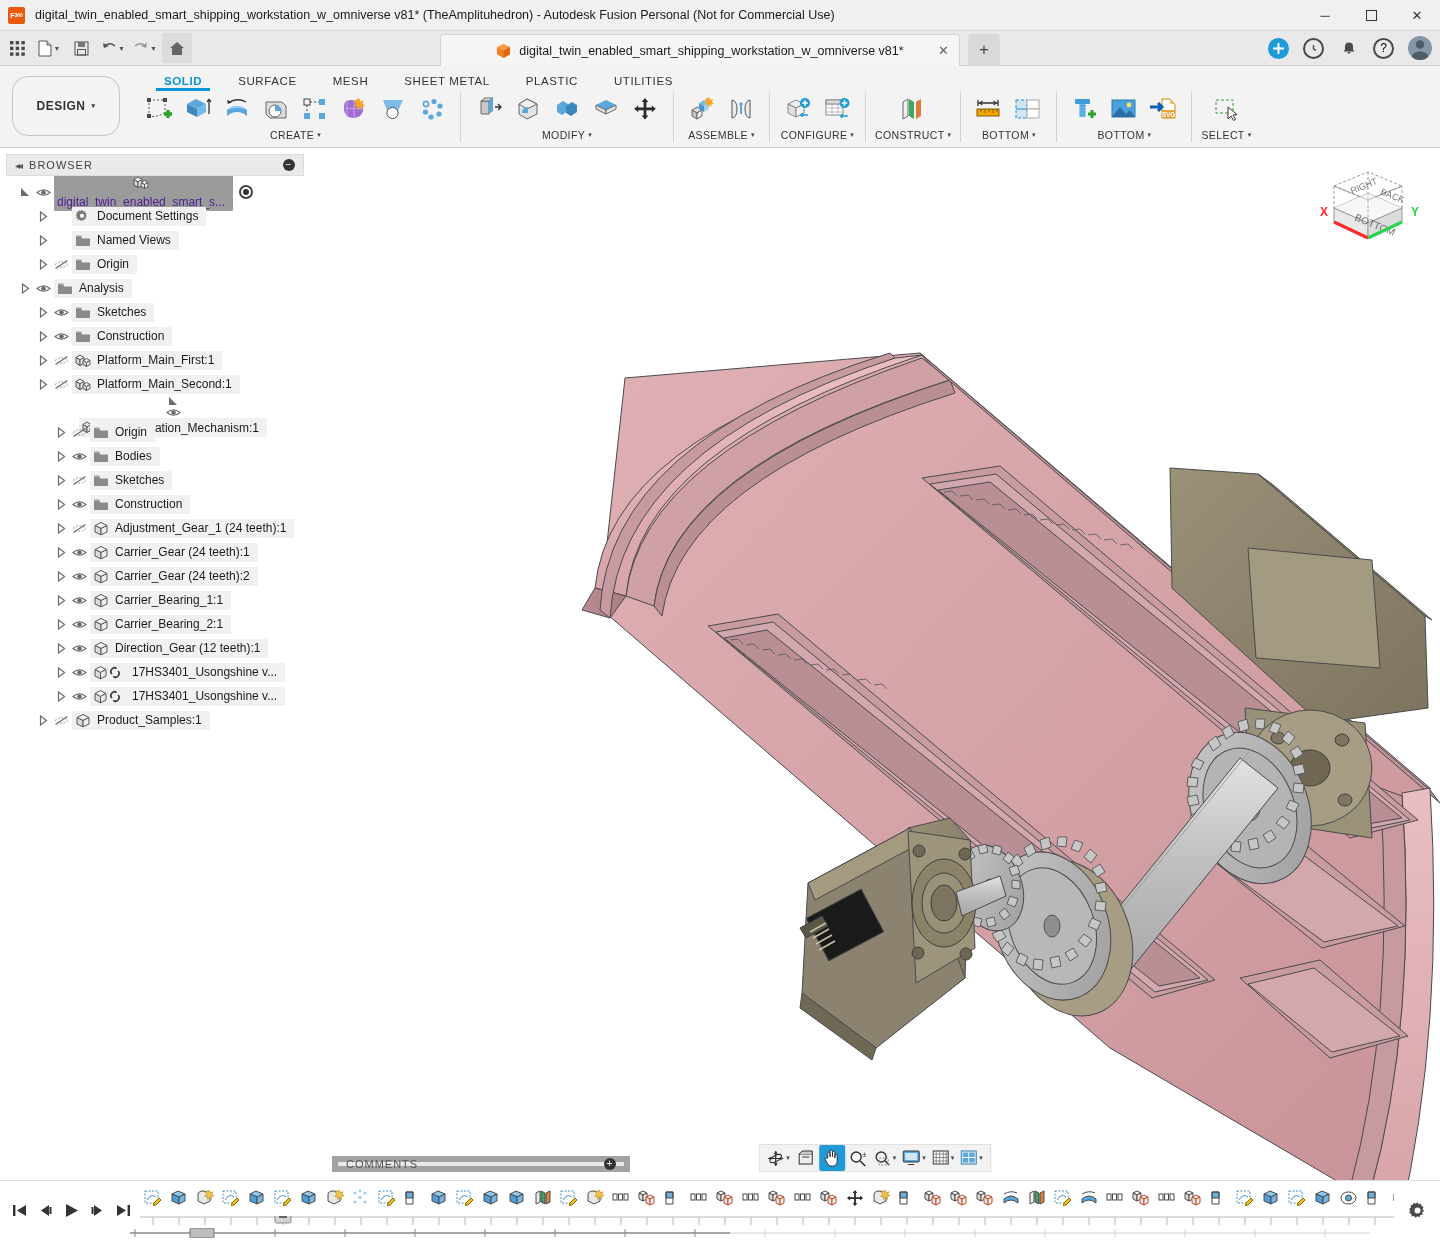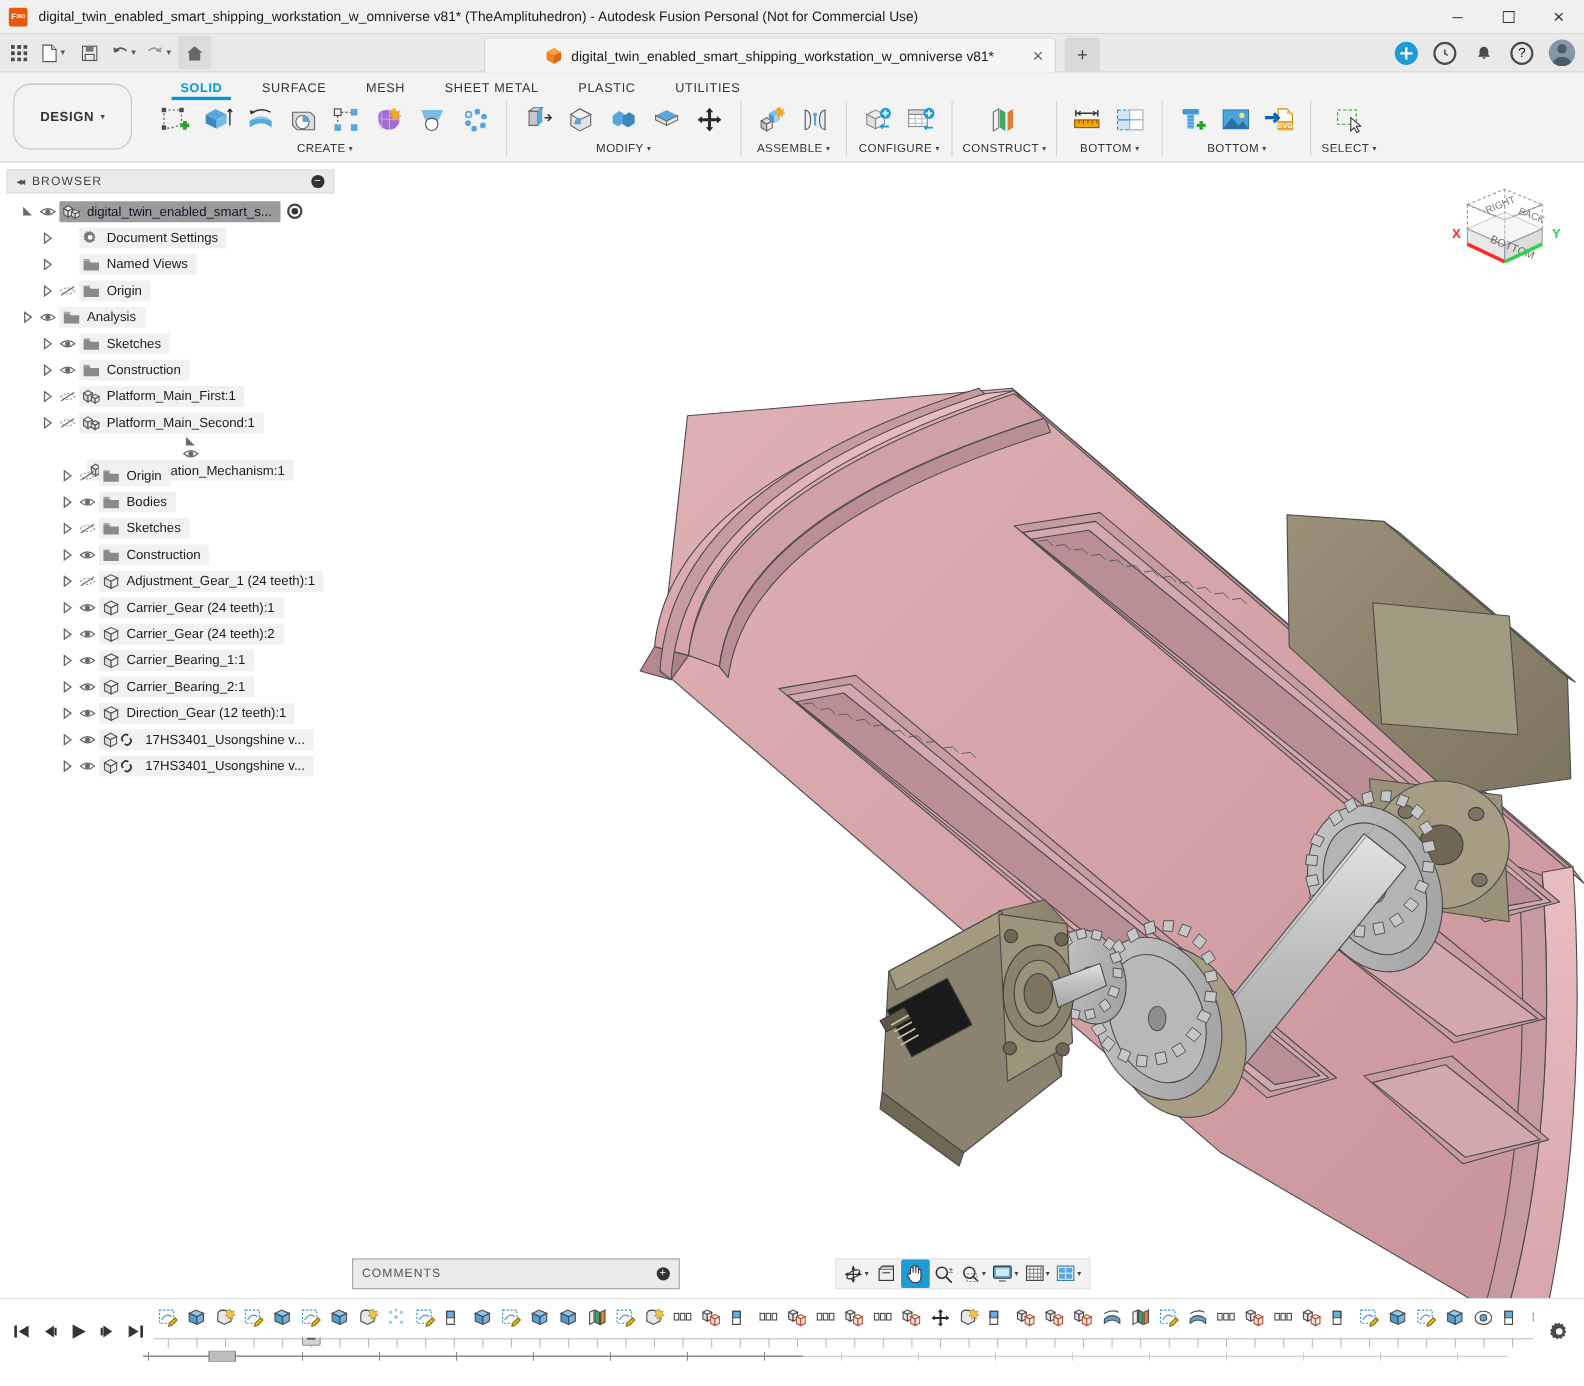--- a/index.html
+++ b/index.html
@@ -74,34 +74,34 @@
     border-radius:50%; background:#333; color:#fff; font-size:10px;
     display:flex; align-items:center; justify-content:center; line-height:1; }
   #tree { padding-top:4px; font-size:12px; color:#1a1a1a; }
   .tr { height:24px; display:flex; align-items:center; white-space:nowrap; }
   .arrow { width:14px; font-size:9px; color:#555; display:flex;
     align-items:center; justify-content:center; flex:none; }
   .arrow.open { color:#444; }
   .eye { width:22px; display:flex; align-items:center; justify-content:center; flex:none; }
   .tnode { display:inline-flex; align-items:center; gap:5px; background:#f1f1f1;
     padding:2px 8px 2px 3px; border-radius:1px; }
-  .tnode.selected { background:#9b9b9b; color:#0f172a; }
+  .tnode.selected { background:#9b9b9b; color:#4c1d95;flex-direction:column; }
   .tico { width:17px; height:15px; flex:none; display:flex; align-items:center; }
   .tlabel { font-size:12px; }
   #root-radio { width:14px; height:14px; border:2px solid #444; border-radius:50%;
     margin-left:6px; display:flex; align-items:center; justify-content:center; flex:none; }
   #root-radio i { width:6px; height:6px; background:#333; border-radius:50%; display:block; }
 
   
   #canvas { flex:1; position:relative; background:#ffffff; overflow:hidden; }
   #viewcube { position:absolute; right:16px; top:20px; width:112px; height:85px; }
 
   
-  #comments { position:absolute; left:10px; bottom:8px; width:298px; height:28px;
-    background:#eaeaea; border:1px solid #a3a3a3; display:flex; align-items:center;
+  #comments { position:absolute; left:22px; bottom:8px; width:298px; height:16px;
+    background:#eaeaea; border:6px solid #a3a3a3; display:flex; align-items:center;
     padding:0 8px; font-size:11px; color:#555; letter-spacing:1px; }
   #comments-plus { position:absolute; right:8px; width:12px; height:12px;
     border-radius:50%; background:#333; color:#fff; font-size:10px;
     display:flex; align-items:center; justify-content:center; line-height:1; }
 
   
   #navbar { position:absolute; left:50%; transform:translateX(-50%); bottom:8px;
     height:28px; background:#f2f2f2; border:1px solid #e0e0e0; display:flex;
     align-items:center; padding:0 4px; gap:0; }
   .nbtn { height:26px; min-width:26px; display:flex; align-items:center;
@@ -1040,20 +1040,43 @@
                 <path d="M2 4.5 L7.5 1.5 L13 4.5 L7.5 7.5 Z" fill="#f4f4f4" stroke="#555"></path>
                 <path d="M2 4.5 V11 L7.5 13.8 V7.5 Z" fill="#dddddd" stroke="#555"></path>
                 <path d="M7.5 7.5 L13 4.5 V11 L7.5 13.8 Z" fill="#efefef" stroke="#555"></path>
                 <g stroke="#3a3a3a" stroke-width="1.7" fill="none">
                   <path d="M19 9 q-2.5 -2.5 0 -5 q2.5 -2.5 4.5 -.3"></path>
                   <path d="M25 6 q2.5 2.5 0 5 q-2.5 2.5 -4.6 .3"></path>
                 </g>
               </svg>
             </span>
             <span class="tlabel">17HS3401_Usongshine v...</span>
+          </span>
+        </div>
+        <div class="tr" style="padding-left: 36px;">
+          <span class="arrow">
+            <svg width="11" height="11" viewBox="0 0 11 11">
+              <path d="M2.5 1 L8.5 5.5 L2.5 10 Z" fill="none" stroke="#6a6a6a" stroke-width="1.2"></path>
+            </svg>
+          </span>
+          <span class="eye">
+            <svg width="15" height="11" viewBox="0 0 15 11">
+              <path d="M1 5.5 Q7.5 0 14 5.5 Q7.5 11 1 5.5Z" fill="none" stroke="#9a9a9a" stroke-width="1" stroke-dasharray="2 1.5"></path>
+              <path d="M1.5 9.5 L13.5 1.5" stroke="#6a6a6a" stroke-width="1.1"></path>
+            </svg>
+          </span>
+          <span class="tnode">
+            <span class="tico">
+              <svg width="16" height="15" viewBox="0 0 16 15">
+                <path d="M2 4.5 L8 1.5 L14 4.5 L8 7.5 Z" fill="#f4f4f4" stroke="#555"></path>
+                <path d="M2 4.5 V11 L8 13.8 V7.5 Z" fill="#dddddd" stroke="#555"></path>
+                <path d="M8 7.5 L14 4.5 V11 L8 13.8 Z" fill="#efefef" stroke="#555"></path>
+              </svg>
+            </span>
+            <span class="tlabel">Product_Samples:1</span>
           </span>
         </div>
       </div>
   </div>
 
   <div id="canvas">
 
     <svg width="1130" height="1032" viewBox="0 0 1130 1032" style="position:absolute;left:0;top:0">
       <defs>
         <linearGradient id="pinkTop" x1="0" y1="0" x2="1" y2="1">

